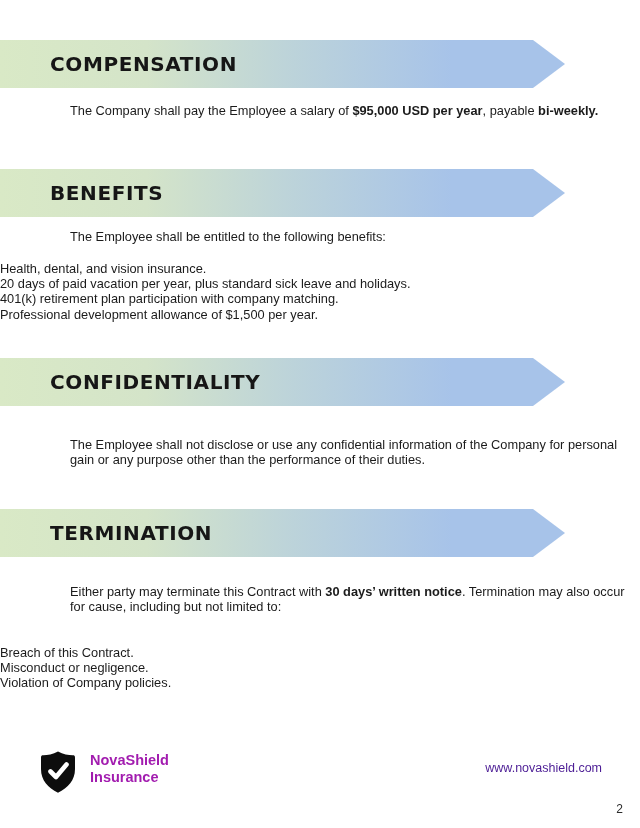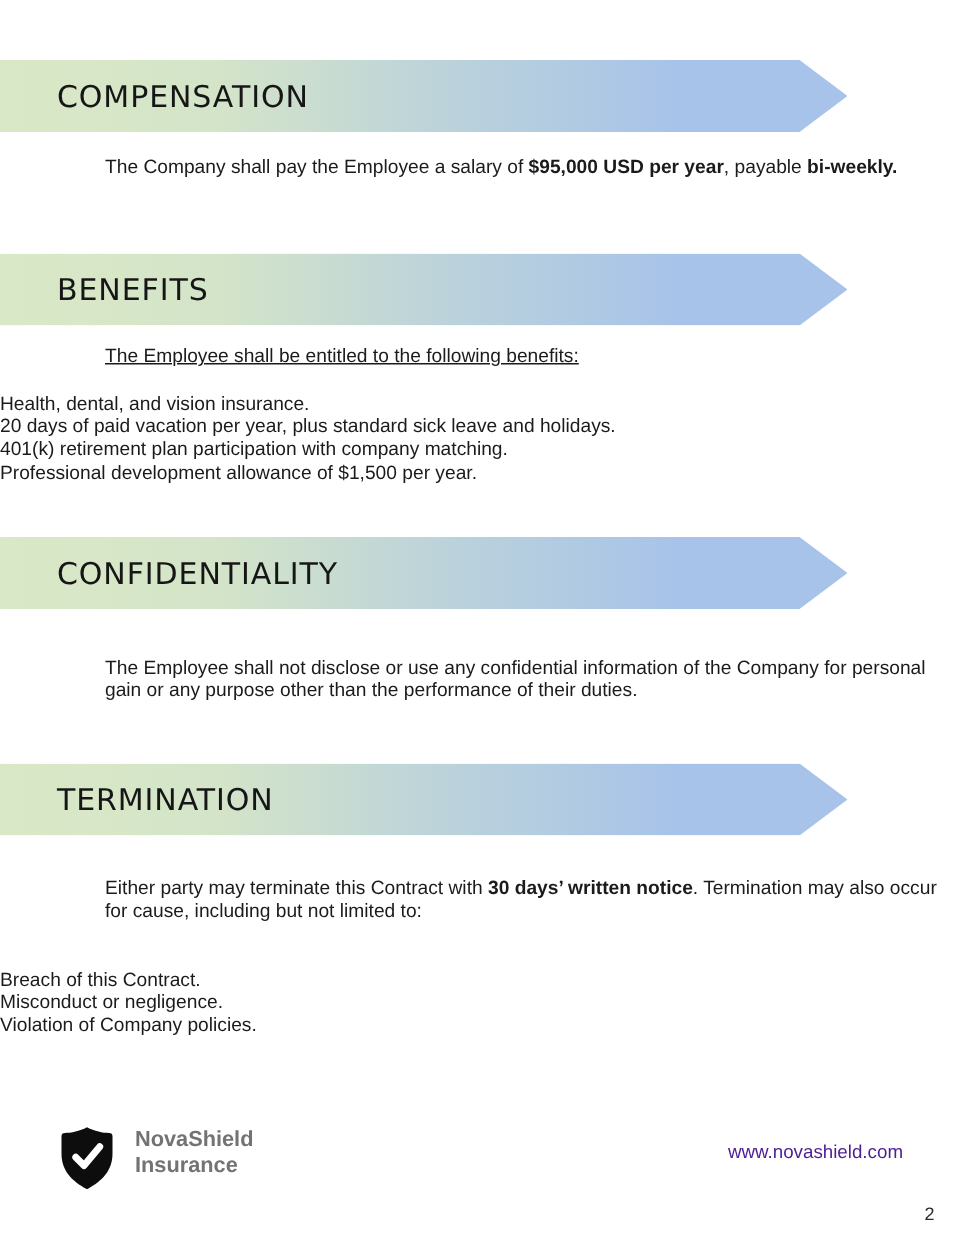--- a/index.html
+++ b/index.html
@@ -21,24 +21,24 @@
     left: 0;
     width: 565px; height: 48px;
     background: linear-gradient(90deg, #d9e9c6 0%, #d4e4c9 26%, #bcd3da 52%, #a7c3e9 80%, #a7c3e9 100%);
     clip-path: polygon(0 0, calc(100% - 32px) 0, 100% 50%, calc(100% - 32px) 100%, 0 100%);
     display: flex;
     align-items: center;
   }
   .banner h2 {
     font-family: "DejaVu Sans", sans-serif;
     font-size: 20px;
-    font-weight: 400;
+    font-weight: 700;
     letter-spacing: 0.6px;
     color: #161616;
-    padding-left: 38px;
+    padding-left: 50px;
     white-space: nowrap;
   }
   .body-text {
     position: absolute;
     left: 38px;
     width: 558px;
     font-size: 12.8px;
     line-height: 15px;
     color: #1b1b1b;
     margin-left: 32px;
@@ -52,40 +52,40 @@
   }
   ul.bullets li {
     font-size: 12.8px;
     line-height: 15.2px;
     color: #1b1b1b;
   }
   
   #banner-1 { top: 40px; }
   #p-1      { top: 103px; }
   #banner-2 { top: 169px; }
-  #p-2      { top: 229px; text-decoration: underline; }
+  #p-2      { top: 229px; }
   #ul-2     { top: 261px; }
   #banner-3 { top: 358px; }
   #p-3      { top: 437px; }
   #banner-4 { top: 509px; }
   #p-4      { top: 584px; }
   #ul-4     { top: 645px; }
   
   .logo-mark {
     position: absolute;
     left: 40px; top: 750px;
     width: 36px; height: 44px;
   }
   .company-name {
     position: absolute;
     left: 90px; top: 752px;
     font-weight: 700;
     font-size: 14.5px;
     line-height: 16.5px;
-    color: #737373;
+    color: #a21caf;
   }
   .website {
     position: absolute;
     right: 38px; top: 761px;
     font-weight: 400;
     font-size: 12.5px;
     color: #4c1d95;
     text-decoration: none;
   }
   .page-number {

